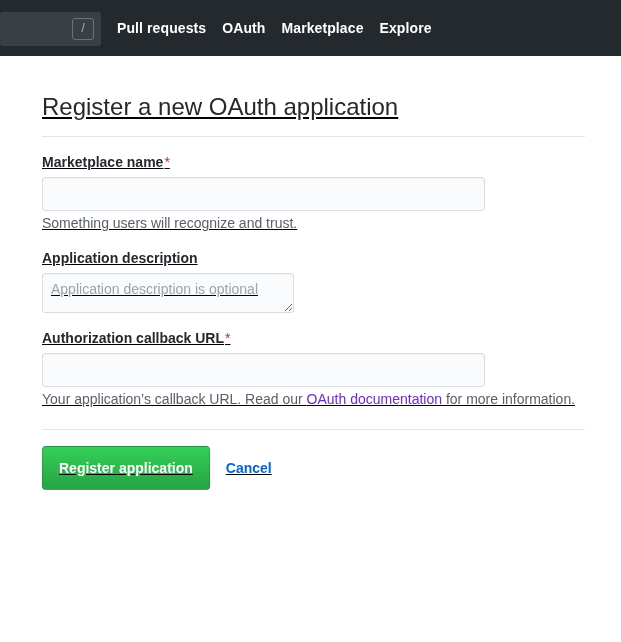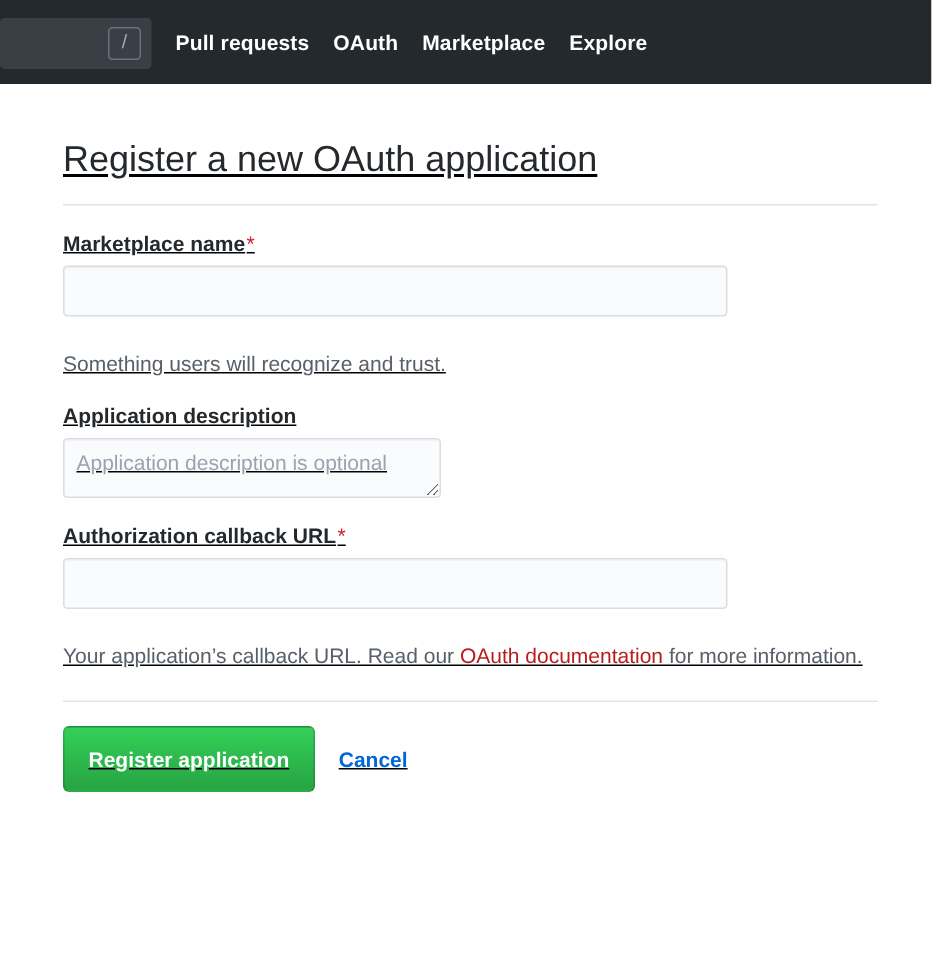--- a/index.html
+++ b/index.html
@@ -142,25 +142,25 @@
     outline: none;
     resize: both;
     box-shadow: inset 0 1px 1px rgba(27,31,35,0.04);
   }
   .text-input::placeholder,
   .textarea-input::placeholder { color: #9aa4ae; }
 
   .help-text {
     font-size: 14px;
     color: #586069;
-    margin-top: 21px;
+    margin-top: 2px;
     line-height: 1.45;
   }
   .help-text a {
-    color: #b91c1c;
+    color: #6d28d9;
     text-decoration: none;
   }
 
   .actions-rule {
     margin-top: 19px;
   }
   .actions {
     display: flex;
     align-items: center;
     margin-top: 16px;

